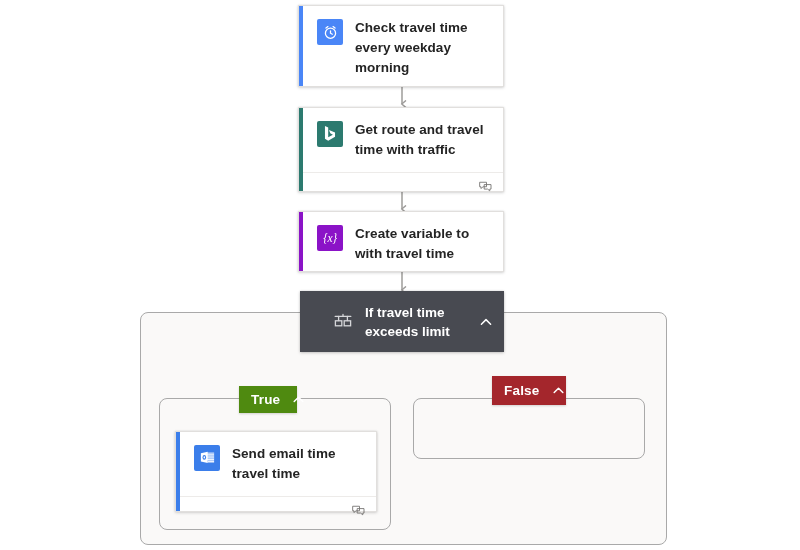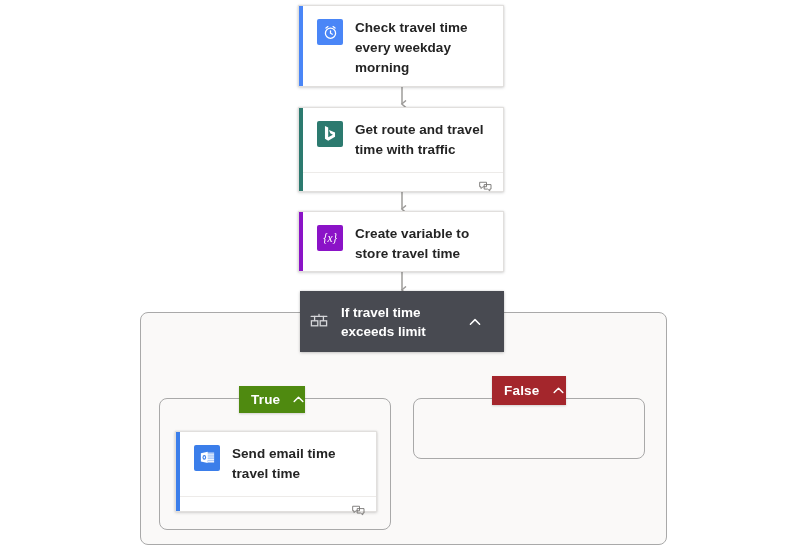--- a/index.html
+++ b/index.html
@@ -81,21 +81,21 @@
   }
   .comment-icon { width: 15px; height: 13px; opacity: .85; }
 
   
   .cond-node {
     position: absolute;
     background: #484a51;
     box-shadow: 0 1px 3px rgba(0,0,0,0.18), 0 0 2px rgba(0,0,0,0.12);
     display: flex;
     align-items: center;
-    padding: 0 10px 0 8px;
+    padding: 0 10px 0 32px;
     box-sizing: border-box;
   }
   .cond-icon { flex: 0 0 22px; width: 22px; height: 22px; margin-right: 11px; }
   .cond-title {
     flex: 1 1 auto;
     font-size: 13.5px;
     font-weight: 600;
     line-height: 19px;
     color: #ffffff;
   }
@@ -194,21 +194,21 @@
       </svg>
     </div>
   </div>
 
   <div class="card" style="left:298px; top:211px; width:206px; height:61px;">
     <div class="card-accent" style="background:#8b13c7;"></div>
     <div class="card-head">
       <div class="card-icon" style="background:#8b13c7;">
         <span style="color:#fff;font-size:11.5px;font-family:'Liberation Serif',serif;font-style:italic;letter-spacing:-.3px;">{x}</span>
       </div>
-      <div class="card-title" style="max-width:138px;">Create variable to store travel time</div>
+      <div class="card-title" style="max-width:138px;">Create variable to with travel time</div>
     </div>
   </div>
 
   <div class="scope-outer" style="left:140px; top:312px; width:527px; height:233px;"></div>
 
   <div class="branch-box" style="left:159px; top:398px; width:232px; height:132px;"></div>
 
   <div class="branch-box" style="left:413px; top:398px; width:232px; height:61px;"></div>
 
   <div class="cond-node" style="left:300px; top:291px; width:204px; height:61px;">
@@ -217,21 +217,21 @@
       <path d="M6.6 5.4 V9.6 M15.4 5.4 V9.6 M11 3.4 V5.4" stroke-linecap="round"></path>
       <rect x="3.4" y="9.8" width="6.4" height="5.0"></rect>
       <rect x="12.2" y="9.8" width="6.4" height="5.0"></rect>
     </svg>
     <div class="cond-title" style="max-width:120px;">If travel time exceeds limit</div>
     <svg class="chev" viewBox="0 0 16 16" fill="none" stroke="#ffffff" stroke-width="1.5">
       <path d="M3.4 10.2 L8 5.6 L12.6 10.2" stroke-linecap="round" stroke-linejoin="round"></path>
     </svg>
   </div>
 
-  <div class="pill pill-true" style="left:239px; top:386px; width:66px; height:27px;">
+  <div class="pill pill-true" style="left:239px; top:386px; width:58px; height:27px;">
     <span class="pill-label">True</span>
     <svg class="pill-chev" viewBox="0 0 16 16" fill="none" stroke="#ffffff" stroke-width="1.6">
       <path d="M3.4 10.2 L8 5.6 L12.6 10.2" stroke-linecap="round" stroke-linejoin="round"></path>
     </svg>
   </div>
 
   <div class="pill pill-false" style="left:492px; top:376px; width:74px; height:29px;">
     <span class="pill-label">False</span>
     <svg class="pill-chev" viewBox="0 0 16 16" fill="none" stroke="#ffffff" stroke-width="1.6">
       <path d="M3.4 10.2 L8 5.6 L12.6 10.2" stroke-linecap="round" stroke-linejoin="round"></path>

